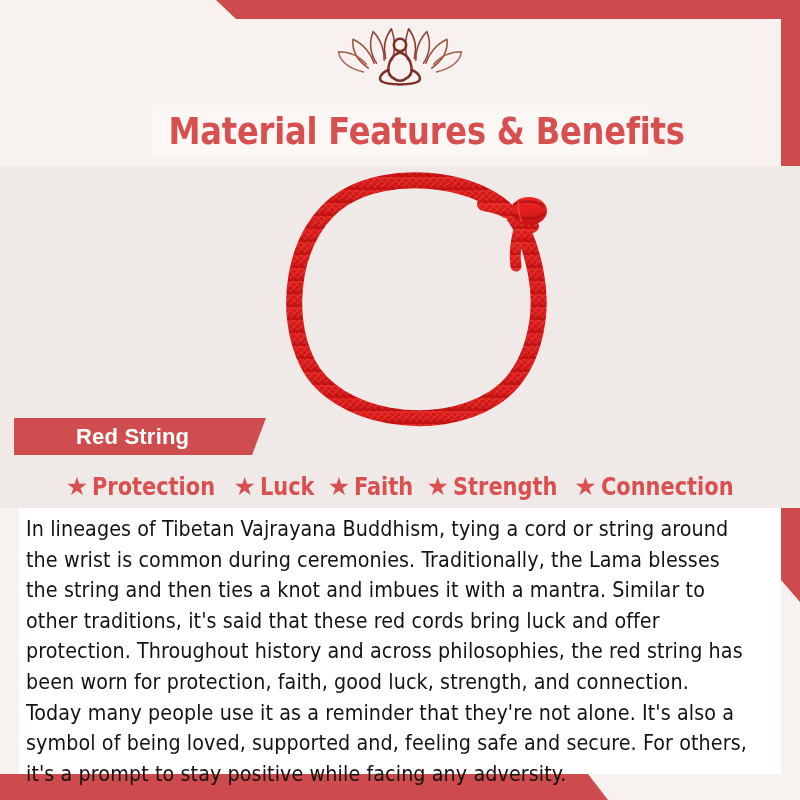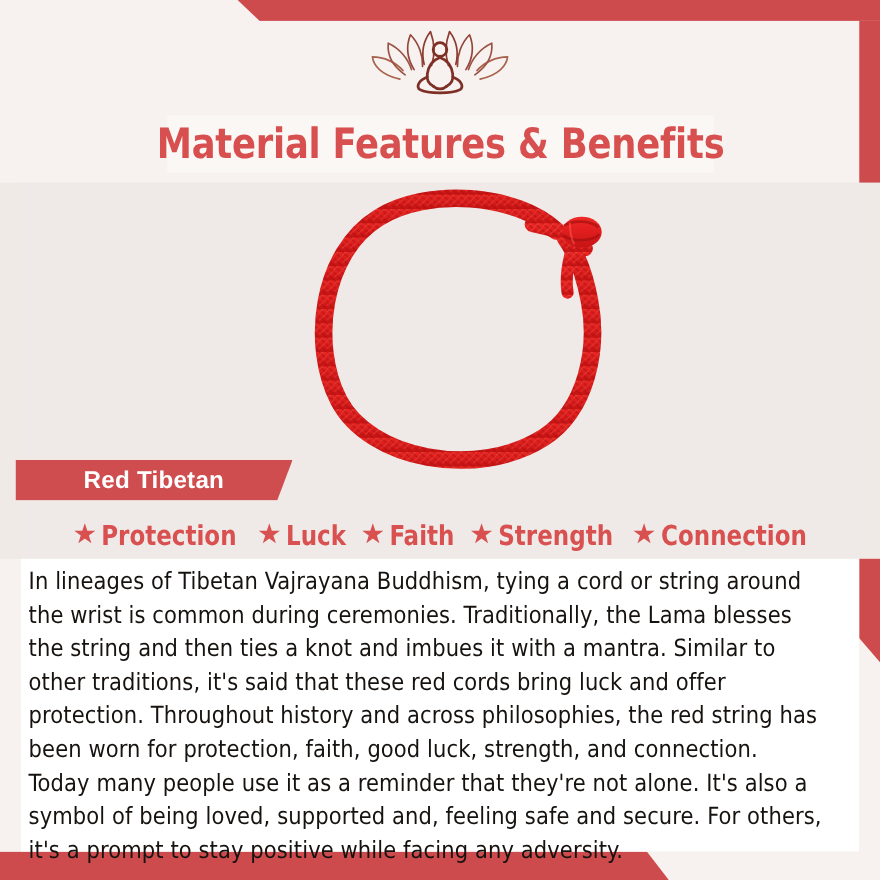--- a/index.html
+++ b/index.html
@@ -90,21 +90,20 @@
   }
 
   
   .title-banner {
     position: absolute;
     left: 152px; top: 105px;
     width: 497px; height: 52px;
     background: #fbf7f4;
     display: flex;
     align-items: center;
-    justify-content: center;
   }
   .title-text {
     font-family: "Liberation Sans Narrow", "DejaVu Sans Condensed", "Liberation Sans", sans-serif;
     font-weight: 700;
     font-size: 38px;
     color: #d74f4f;
     letter-spacing: -0.2px;
     transform: scaleX(0.94);
     white-space: nowrap;
   }
@@ -266,21 +265,21 @@
       <g>
         <ellipse cx="281" cy="47" rx="18" ry="14" fill="url(#cordGrad)"></ellipse>
         <path d="M265 41 C 272 36, 290 36, 296 43" stroke="#a50f0f" stroke-width="2.4" fill="none" opacity="0.7"></path>
         <path d="M264 50 C 272 56, 290 56, 297 49" stroke="#a50f0f" stroke-width="2.4" fill="none" opacity="0.7"></path>
         <path d="M270 38 C 270 48, 272 54, 274 58" stroke="#ff5f54" stroke-width="1.8" fill="none" opacity="0.5"></path>
       </g>
     </svg>
   </div>
 
   <div class="label-banner">
-    <span class="label-text">Red Tibetan</span>
+    <span class="label-text">Red String</span>
   </div>
 
   <div class="features">
     <div class="feature">
       <span class="feature-star">★</span>
       <span class="feature-label">Protection</span>
     </div>
     <div class="feature">
       <span class="feature-star">★</span>
       <span class="feature-label">Luck</span>

